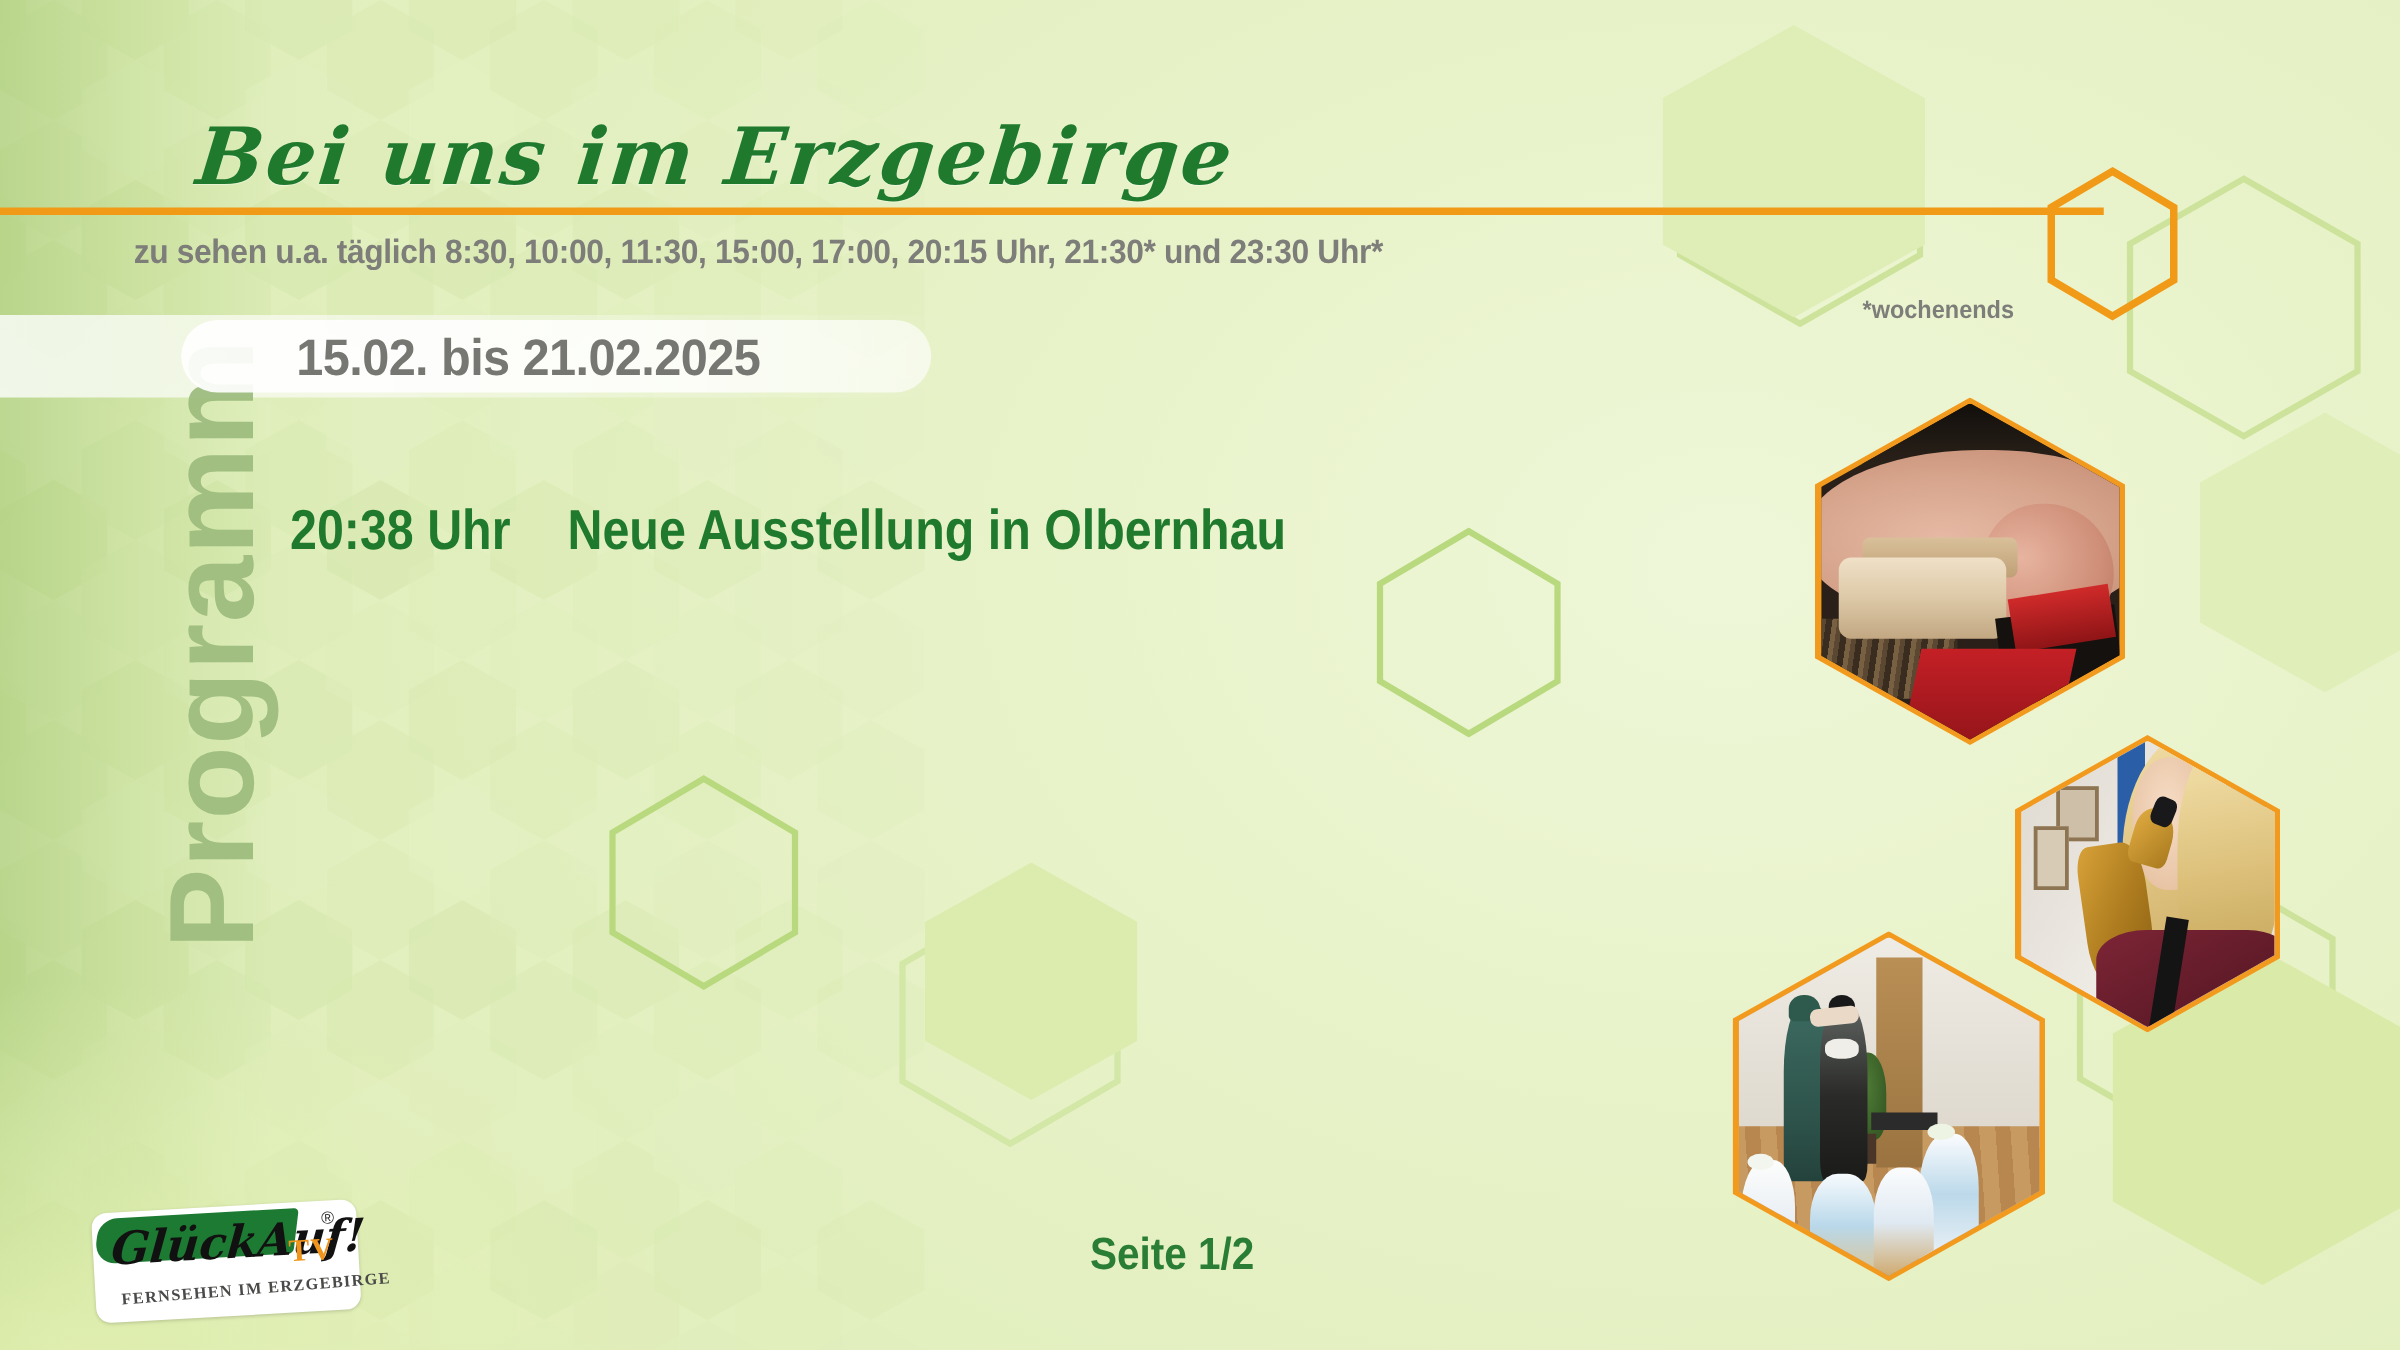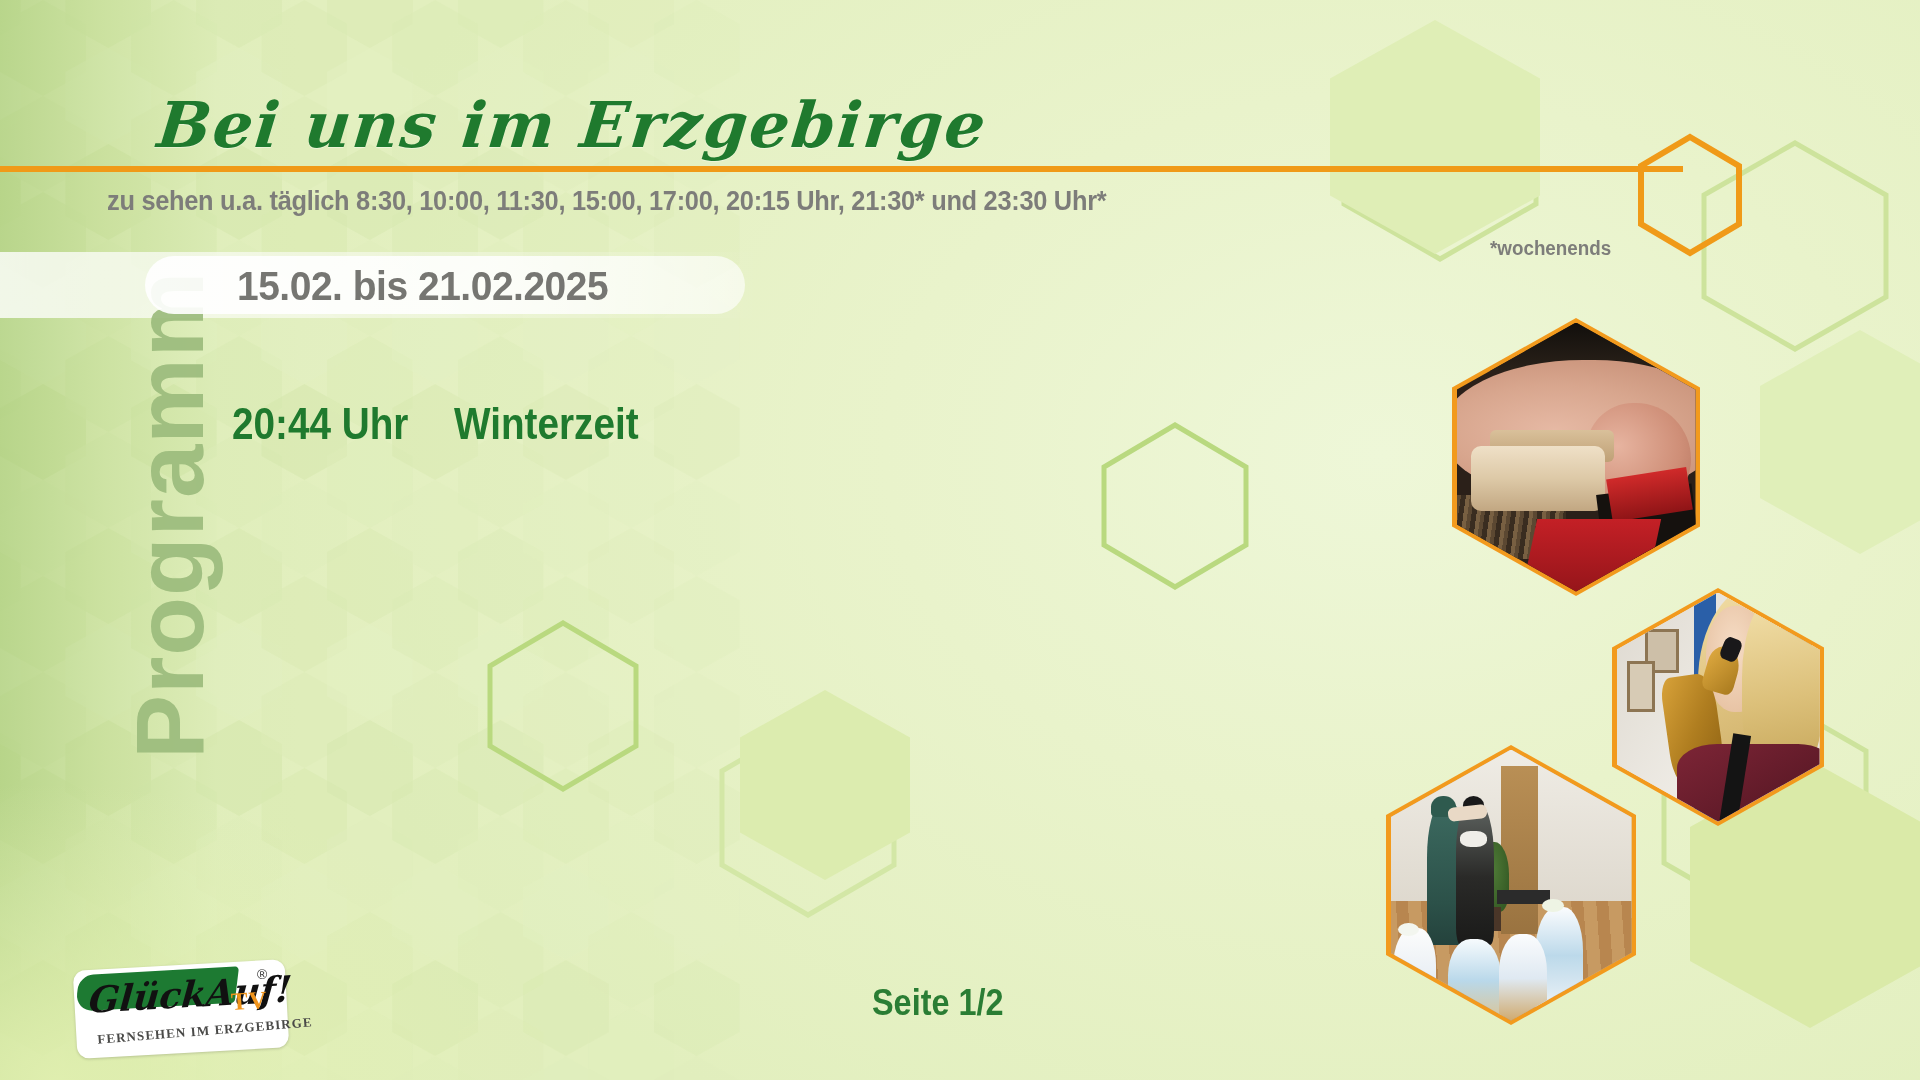--- a/index.html
+++ b/index.html
@@ -523,22 +523,22 @@
 
   <div class="subtitle">zu sehen u.a. täglich 8:30, 10:00, 11:30, 15:00, 17:00, 20:15 Uhr, 21:30* und 23:30 Uhr*</div>
 
   <div class="footnote">*wochenends</div>
 
   <div class="daterange-pill"></div>
   <div class="daterange">15.02. bis 21.02.2025</div>
 
   <div class="list" id="schedule-list">
       <div class="row">
-        <span class="t">20:44 Uhr</span>
-        <span class="n">Winterzeit</span>
+        <span class="t">20:38 Uhr</span>
+        <span class="n">Neue Ausstellung in Olbernhau</span>
       </div>
     </div>
 
   <div class="photo-hex" style="left:1452px; top:318px; width:248px; height:278px;">
     <div class="frame">
         <div class="inner">
       <div class="ph-lathe">
         <div class="dark-top"></div>
         <div class="hand"></div>
         <div class="fingers"></div>

